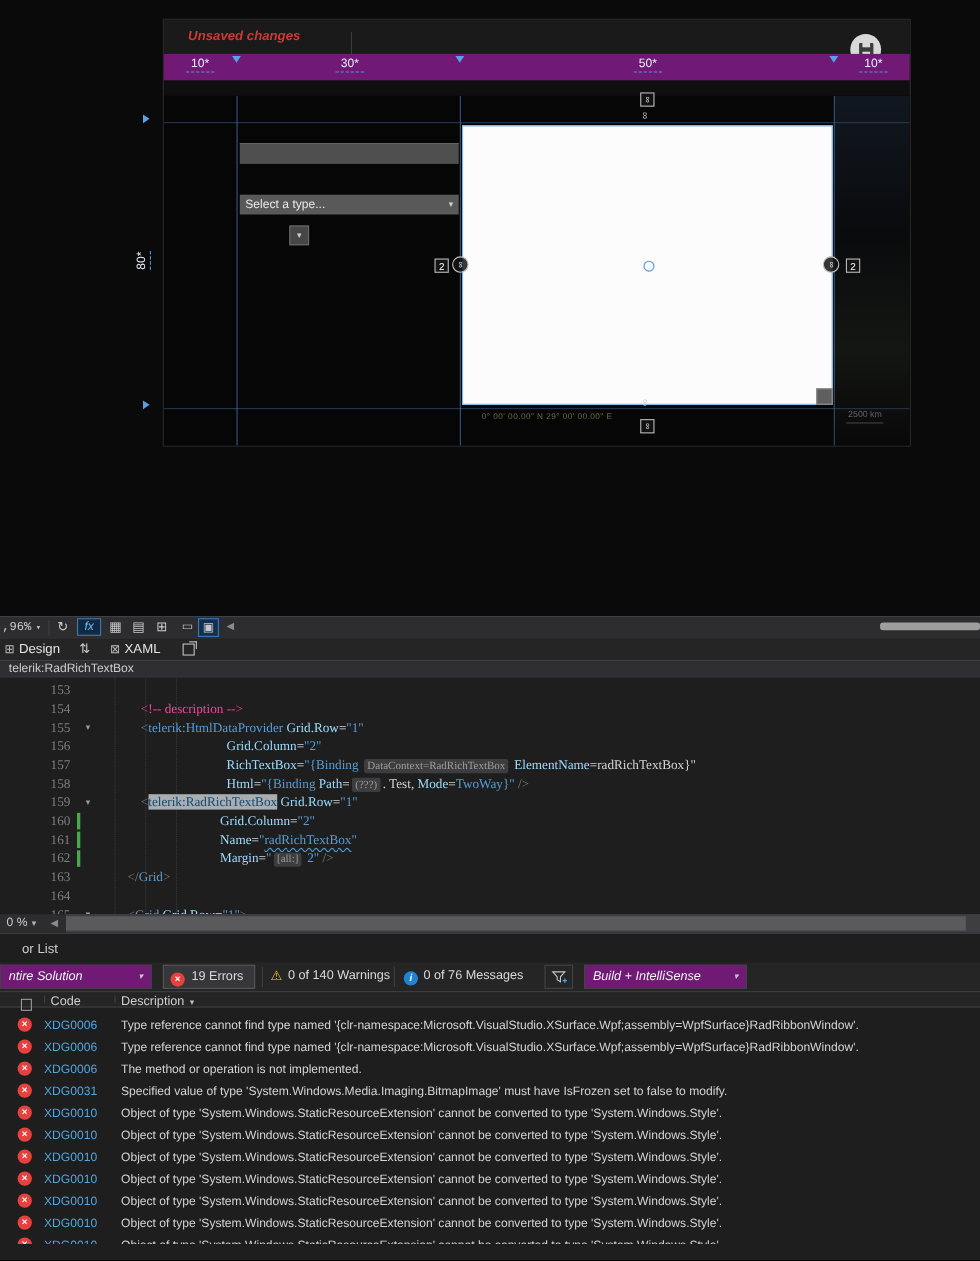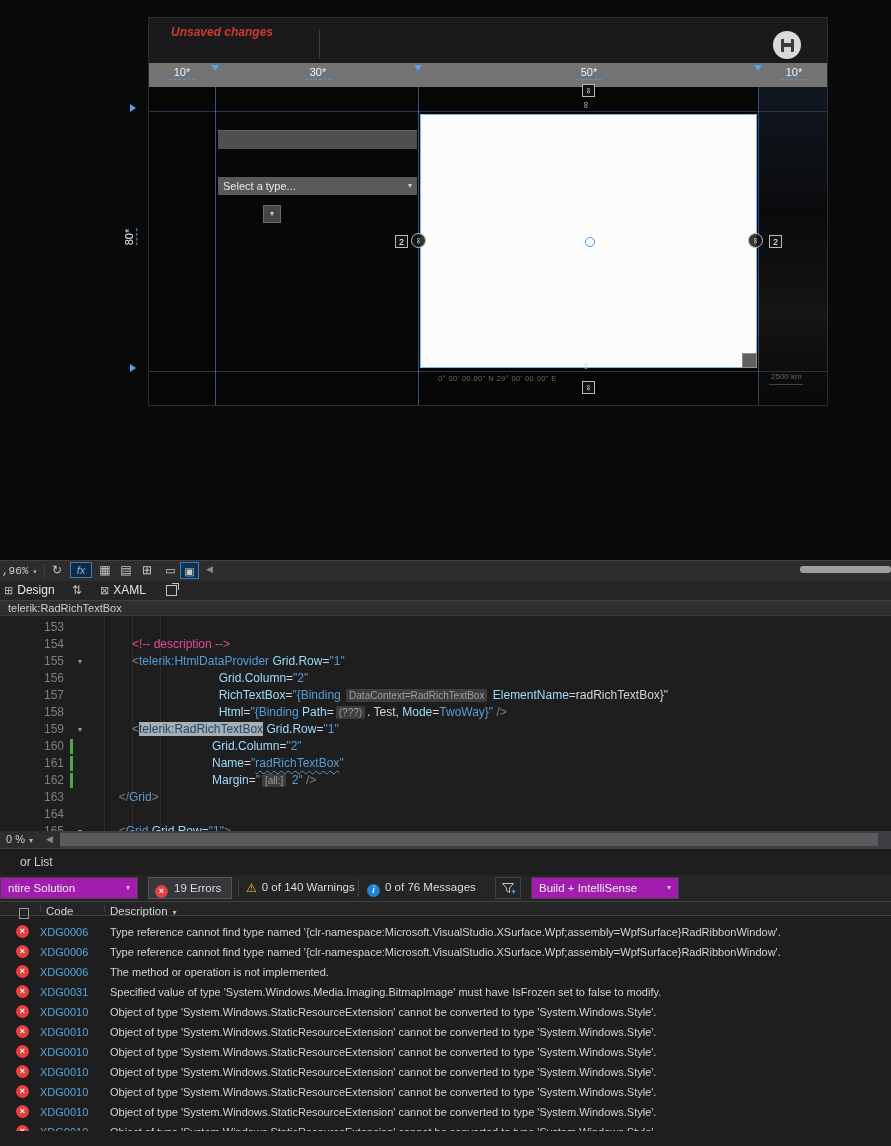--- a/index.html
+++ b/index.html
@@ -10,21 +10,21 @@
   .designer{position:absolute;left:0;top:0;width:891px;height:560px;background:#0a0a0a;}
   .artboard{position:absolute;left:148px;top:17px;width:678px;height:387px;background:#0f0f0f;border:1px solid #2c2c2c;}
   .ab-title{position:absolute;left:0;top:0;width:100%;height:45px;background:#1a1a1a;}
   .unsaved{position:absolute;left:22px;top:7px;color:#cd3a31;font-size:12px;font-style:italic;font-weight:600;}
   .title-divider{position:absolute;left:170px;top:11px;width:1px;height:30px;background:#3c3c3c;}
   .save-btn{position:absolute;left:624px;top:13px;width:28px;height:28px;border-radius:50%;background:#d9d9d9;}
   .floppy{position:absolute;left:8px;top:8px;width:13px;height:13px;background:#3c3c3c;border-radius:1px;}
   .floppy-top{position:absolute;left:3px;top:0;width:7px;height:4px;background:#d9d9d9;}
   .floppy-bottom{position:absolute;left:3px;bottom:0;width:7px;height:5px;background:#d9d9d9;}
 
-  .ruler{position:absolute;left:0;top:45px;width:100%;height:24px;background:#737373;}
+  .ruler{position:absolute;left:0;top:31px;width:100%;height:24px;background:#701a75;}
   .col-size{position:absolute;top:3px;width:26px;text-align:center;color:#e8f2ff;font-size:11px;
             border-bottom:1px dashed #4f93d8;padding-bottom:1px;}
   .tri-down{position:absolute;width:0;height:0;border-left:4px solid transparent;border-right:4px solid transparent;border-top:6px solid #5aa0e8;}
   .tri-right{position:absolute;width:0;height:0;border-top:4px solid transparent;border-bottom:4px solid transparent;border-left:6px solid #5aa0e8;}
   .row-size{position:absolute;left:122px;top:230px;color:#e8f2ff;font-size:11px;transform:rotate(-90deg);
             border-bottom:1px dashed #4f93d8;padding-bottom:1px;}
 
   .canvas{position:absolute;left:0;top:69px;width:678px;height:318px;background:#060606;overflow:hidden;}
   .gline-v{position:absolute;top:0;bottom:0;width:1px;background:rgba(95,150,225,.55);}
   .gline-h{position:absolute;left:0;right:0;height:1px;background:rgba(95,150,225,.35);}
@@ -74,21 +74,21 @@
 
   
   .breadcrumb{position:absolute;left:0;top:601px;width:891px;height:15px;background:#2f2f33;border-bottom:1px solid #3a3a3e;
               color:#cccccc;font-size:11px;line-height:14px;box-sizing:border-box;}
   .breadcrumb span{margin-left:8px;}
 
   
   .editor{position:absolute;left:0;top:616px;width:891px;height:215px;background:#1e1e1e;overflow:hidden;}
   .guide{position:absolute;top:0;bottom:0;width:0;border-left:1px dotted #3a3a3a;}
   #code-lines{position:absolute;left:0;top:3px;width:100%;}
-  .code-line{position:relative;height:17px;font-family:Liberation Sans, sans-serif;font-size:12px;line-height:17px;}
+  .code-line{position:relative;height:17px;font-family:Liberation Serif, serif;font-size:12px;line-height:17px;}
   .line-num{position:absolute;left:0;width:64px;text-align:right;color:#7f7f7f;}
   .change-bar{position:absolute;left:70px;top:1px;width:3px;height:15px;background:#49a849;}
   .fold{position:absolute;left:78px;top:0;color:#9a9a9a;font-size:8px;line-height:17px;}
   .code-text{position:absolute;left:92px;top:0;white-space:pre;}
   .tk-pln{color:#d4d4d4}.tk-dlm{color:#808080}.tk-ele{color:#569cd6}.tk-att{color:#9cdcfe}
   .tk-val{color:#569cd6}.tk-cmt{color:#ec4899}
   .tk-hint{background:#3d3d40;color:#9d9d9d;font-size:10px;padding:1px 3px;border-radius:2px;margin:0 2px;}
   .tk-hl{background:#a9aeb2;color:#17496e;}
   .tk-sqg{text-decoration:underline;text-decoration-style:wavy;text-decoration-color:#4e9ad1;text-decoration-thickness:1px;text-underline-offset:3px;}
 
@@ -98,22 +98,22 @@
   .eh-zoom .caret{font-size:8px;margin-left:4px;color:#b8b8b8;}
   .eh-left{position:absolute;left:46px;top:3px;color:#8a8a8a;font-size:9px;}
   .eh-track{position:absolute;left:60px;top:0;width:831px;height:17px;background:#3e3e42;}
   .eh-thumb{position:absolute;left:0;top:2px;width:818px;height:13px;background:#5a5a5d;}
 
   
   .errorlist{position:absolute;left:0;top:848px;width:891px;height:298px;background:#1e1e1e;border-top:1px solid #3f3f46;box-sizing:border-box;}
   .el-title{position:absolute;left:0;top:0;width:100%;height:26px;color:#cccccc;font-size:12px;line-height:26px;}
   .el-title span{margin-left:20px;}
   .el-toolbar{position:absolute;left:0;top:26px;width:100%;height:26px;background:#252526;}
-  .el-combo{position:absolute;top:2px;height:22px;background:#a21caf;border:1px solid #434346;box-sizing:border-box;
-            color:#f0f0f0;font-size:11.5px;line-height:20px;}
+  .el-combo{position:absolute;top:2px;height:22px;background:#701a75;border:1px solid #434346;box-sizing:border-box;
+            color:#f0f0f0;font-size:11.5px;line-height:20px;font-style:italic;}
   .el-combo .txt{margin-left:7px;}
   .el-combo .caret{position:absolute;right:7px;top:0;font-size:8px;color:#c8c8c8;}
   .el-btn{position:absolute;top:2px;height:22px;color:#dadada;font-size:11.5px;line-height:20px;}
   .el-btn.bordered{background:#37373b;border:1px solid #555;box-sizing:border-box;}
   .sev-err{display:inline-block;width:13px;height:13px;border-radius:50%;background:#e5413e;color:#fff;
            font-size:9px;font-weight:bold;line-height:13px;text-align:center;vertical-align:-2px;margin:0 6px 0 6px;}
   .sev-warn{display:inline-block;color:#f5cd22;font-size:12px;margin:0 5px 0 2px;vertical-align:-1px;}
   .sev-info{display:inline-block;width:13px;height:13px;border-radius:50%;background:#1f82d2;color:#fff;
             font-size:9px;font-style:italic;font-weight:bold;line-height:13px;text-align:center;vertical-align:-2px;margin:0 5px 0 2px;}
   .el-sep{position:absolute;top:4px;width:1px;height:18px;background:#3f3f46;}

